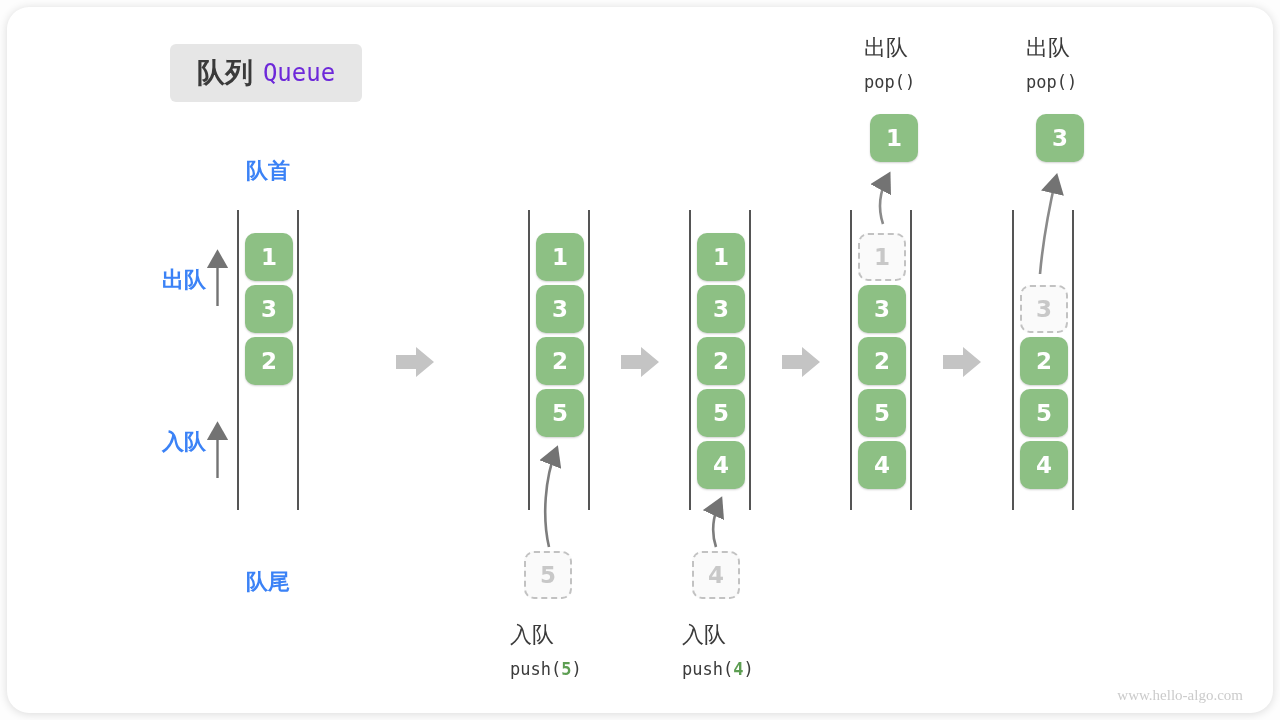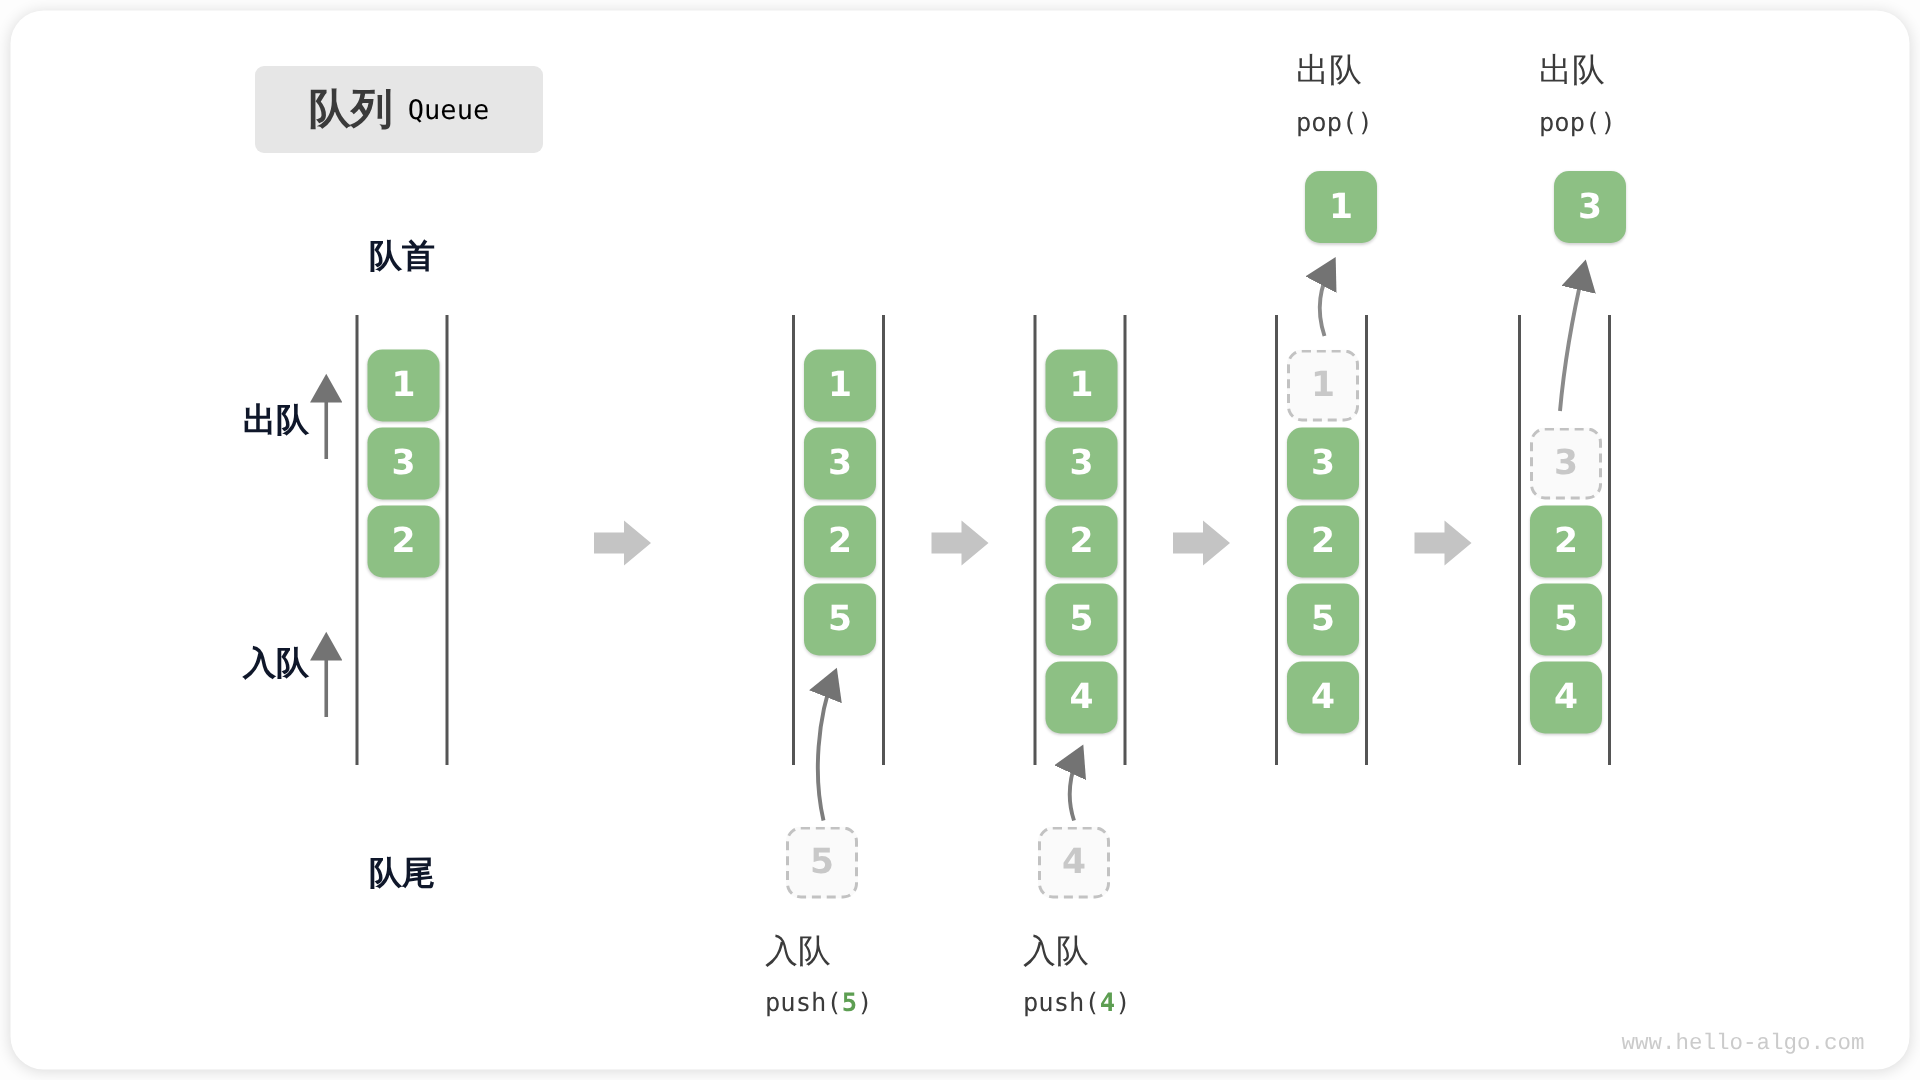--- a/index.html
+++ b/index.html
@@ -7,23 +7,23 @@
               font-family:"DejaVu Sans", sans-serif; color:#3b3b3b; }
   .canvas { position:absolute; left:0; top:0; width:1280px; height:720px; }
   .card { position:absolute; left:7px; top:7px; right:7px; bottom:7px;
           background:#ffffff; border-radius:22px;
           box-shadow:0 1px 10px rgba(0,0,0,0.14); }
 
   .title-box { position:absolute; left:170px; top:44px; width:192px; height:58px;
                background:#e6e6e6; border-radius:6px; display:flex;
                align-items:center; justify-content:center; gap:10px; }
   .title-zh { font-weight:bold; font-size:28px; color:#3a3a3a; }
-  .title-en { font-family:"DejaVu Sans Mono", monospace; font-size:18px; color:#000000; }
+  .title-en { font-family:"DejaVu Sans Mono", monospace; font-size:24px; color:#6d28d9; }
 
-  .zh-label { position:absolute; font-size:22px; font-weight:bold; color:#0f172a; }
+  .zh-label { position:absolute; font-size:22px; font-weight:bold; color:#3b82f6; }
   .centered { width:120px; text-align:center; }
 
   .qcol { position:absolute; top:210px; width:62px; height:300px;
           border-left:2px solid #555; border-right:2px solid #555; }
   .qbox { position:absolute; left:6px; width:48px; height:48px; border-radius:10px;
           display:flex; align-items:center; justify-content:center;
           font-size:23px; font-weight:bold; }
   .green { background:var(--item-green, #8dc084); color:#ffffff;
            box-shadow:0 1px 2px rgba(0,0,0,0.18); }
   .ghost { background:#fafafa; border:2px dashed #c2c2c2; color:#c8c8c8; }
@@ -35,21 +35,21 @@
                font-size:23px; font-weight:bold; }
   .dashed-free { position:absolute; width:48px; height:48px; }
 
   .op-label { position:absolute; line-height:35px; }
   .op-label .zh { font-size:22px; font-weight:500; color:#3b3b3b; display:block; }
   .op-label .code { font-family:"DejaVu Sans Mono", monospace; font-size:17px;
                     color:#3b3b3b; display:block; white-space:nowrap; }
   .op-label .arg { color:#5d9e52; font-weight:bold; }
 
   .watermark { position:absolute; right:37px; bottom:16px;
-               font-family:Liberation Mono, monospace; font-size:15px; color:#cbcbcb; }
+               font-family:Liberation Serif, serif; font-size:15px; color:#cbcbcb; }
 
   svg.overlay { position:absolute; left:0; top:0; width:1280px; height:720px;
                 pointer-events:none; }
 </style>
 </head>
 <body>
 
 <div class="canvas">
   <div class="card"></div>
 

